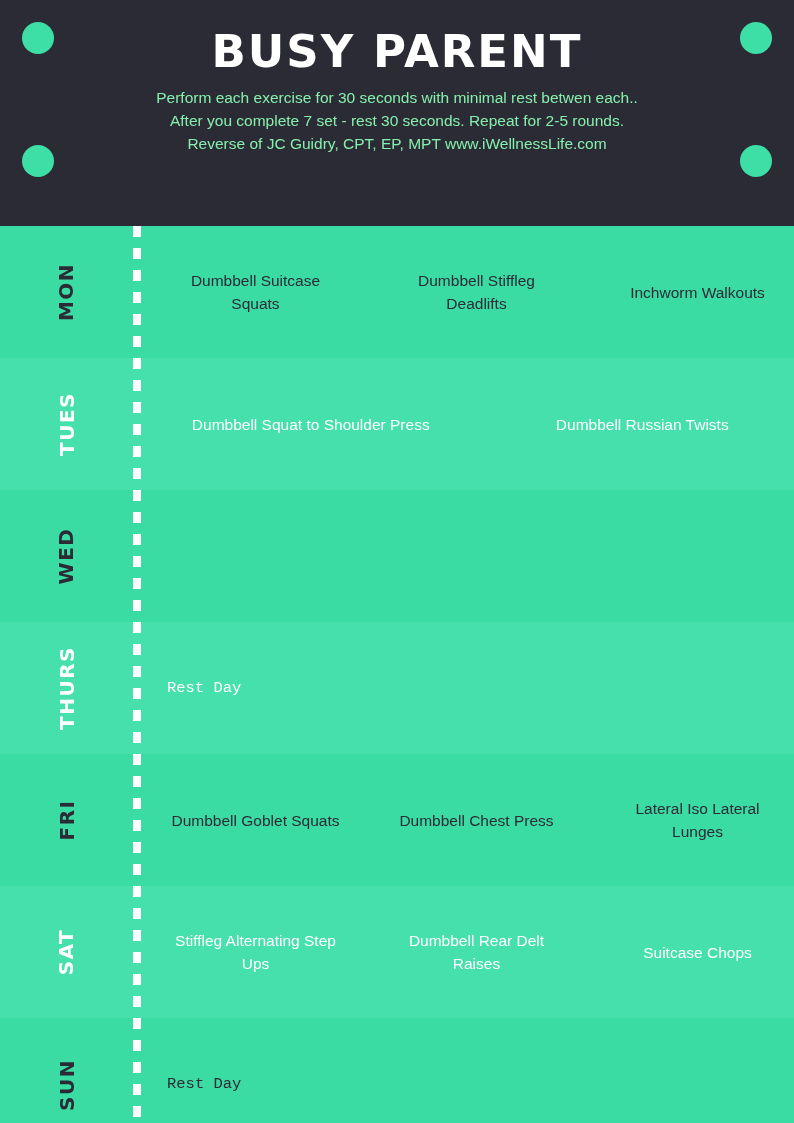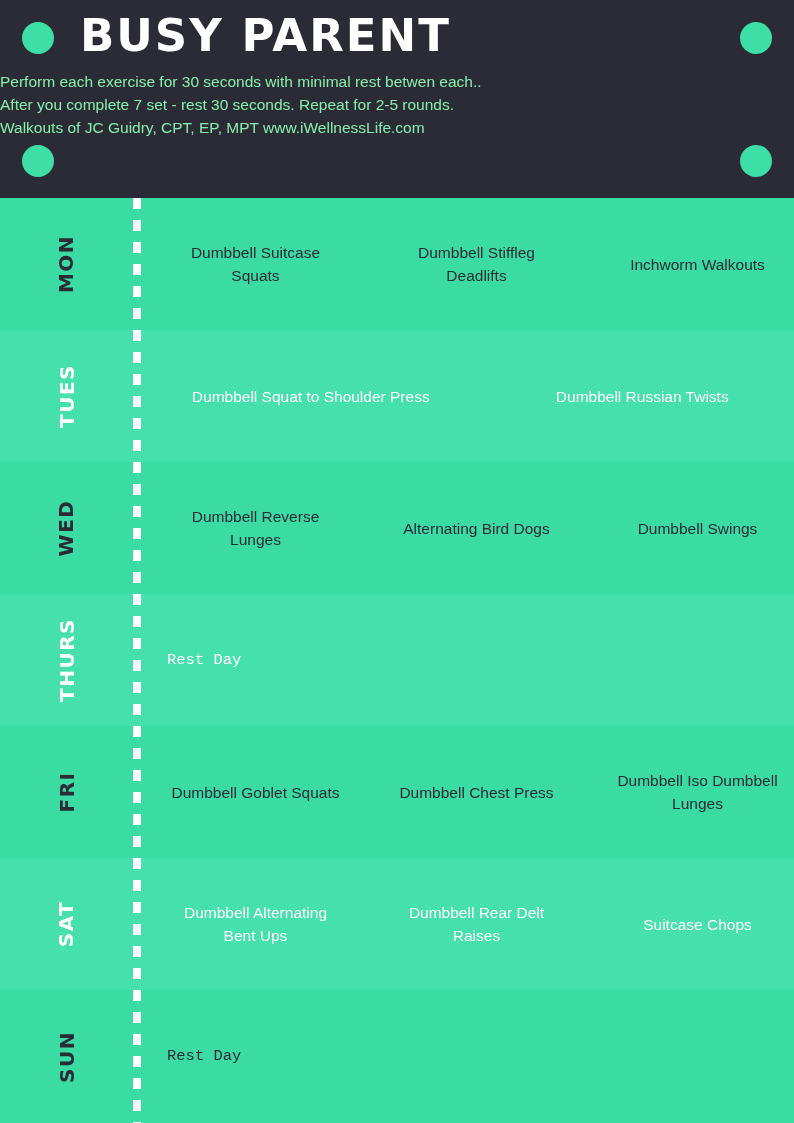--- a/index.html
+++ b/index.html
@@ -14,24 +14,24 @@
     width: 794px;
     height: 1123px;
     overflow: hidden;
     background: #3ddfa6;
   }
 
   
   .header {
     position: relative;
     width: 100%;
-    height: 198px;
+    height: 226px;
     background: #2b2b35;
-    padding-top: 4px;
-    text-align: left;
+    padding-top: 20px;
+    text-align: center;
   }
   .title {
     color: #ffffff;
     font-family: "DejaVu Sans", sans-serif;
     font-weight: bold;
     font-size: 45px;
     line-height: 52px;
     letter-spacing: 2px;
     padding: 6px 80px 0 80px;
     text-transform: uppercase;
@@ -140,21 +140,21 @@
     <div class="dot tr"></div>
     <div class="dot bl"></div>
     <div class="dot br"></div>
 
     <div class="title">
       <div>Busy Parent</div>
     </div>
     <div class="subtitle">
       <div>Perform each exercise for 30 seconds with minimal rest betwen each..</div>
       <div>After you complete 7 set - rest 30 seconds.  Repeat for 2-5 rounds.</div>
-      <div>Walkouts of JC Guidry, CPT, EP, MPT   www.iWellnessLife.com</div>
+      <div>Reverse of JC Guidry, CPT, EP, MPT   www.iWellnessLife.com</div>
     </div>
   </div>
 
   <div class="schedule">
     <div class="dashed-line"></div>
 
     <div class="day-row shade-a">
       <div class="day-label dark">
         <span>MON</span>
       </div>
@@ -172,55 +172,50 @@
       <div class="exercises">
         <div class="exercise light">Dumbbell Squat to Shoulder Press</div>
         <div class="exercise light">Dumbbell Russian Twists</div>
       </div>
     </div>
 
     <div class="day-row shade-a">
       <div class="day-label dark">
         <span>WED</span>
       </div>
-      <div class="exercises">
-        <div class="exercise dark">Dumbbell Reverse Lunges</div>
-        <div class="exercise dark">Alternating Bird Dogs</div>
-        <div class="exercise dark">Dumbbell Swings</div>
-      </div>
     </div>
 
     <div class="day-row shade-b">
       <div class="day-label light">
         <span>THURS</span>
       </div>
       <div class="exercises">
         <div class="exercise light rest">Rest Day</div>
         <div class="exercise light empty"></div>
         <div class="exercise light empty"></div>
       </div>
     </div>
 
     <div class="day-row shade-a">
       <div class="day-label dark">
         <span>FRI</span>
       </div>
       <div class="exercises">
         <div class="exercise dark">Dumbbell Goblet Squats</div>
         <div class="exercise dark">Dumbbell Chest Press</div>
-        <div class="exercise dark">Dumbbell Iso Dumbbell Lunges</div>
+        <div class="exercise dark">Lateral Iso Lateral Lunges</div>
       </div>
     </div>
 
     <div class="day-row shade-b">
       <div class="day-label light">
         <span>SAT</span>
       </div>
       <div class="exercises">
-        <div class="exercise light">Dumbbell Alternating Bent Ups</div>
+        <div class="exercise light">Stiffleg Alternating Step Ups</div>
         <div class="exercise light">Dumbbell Rear Delt Raises</div>
         <div class="exercise light">Suitcase Chops</div>
       </div>
     </div>
 
     <div class="day-row shade-a last">
       <div class="day-label dark">
         <span>SUN</span>
       </div>
       <div class="exercises">

